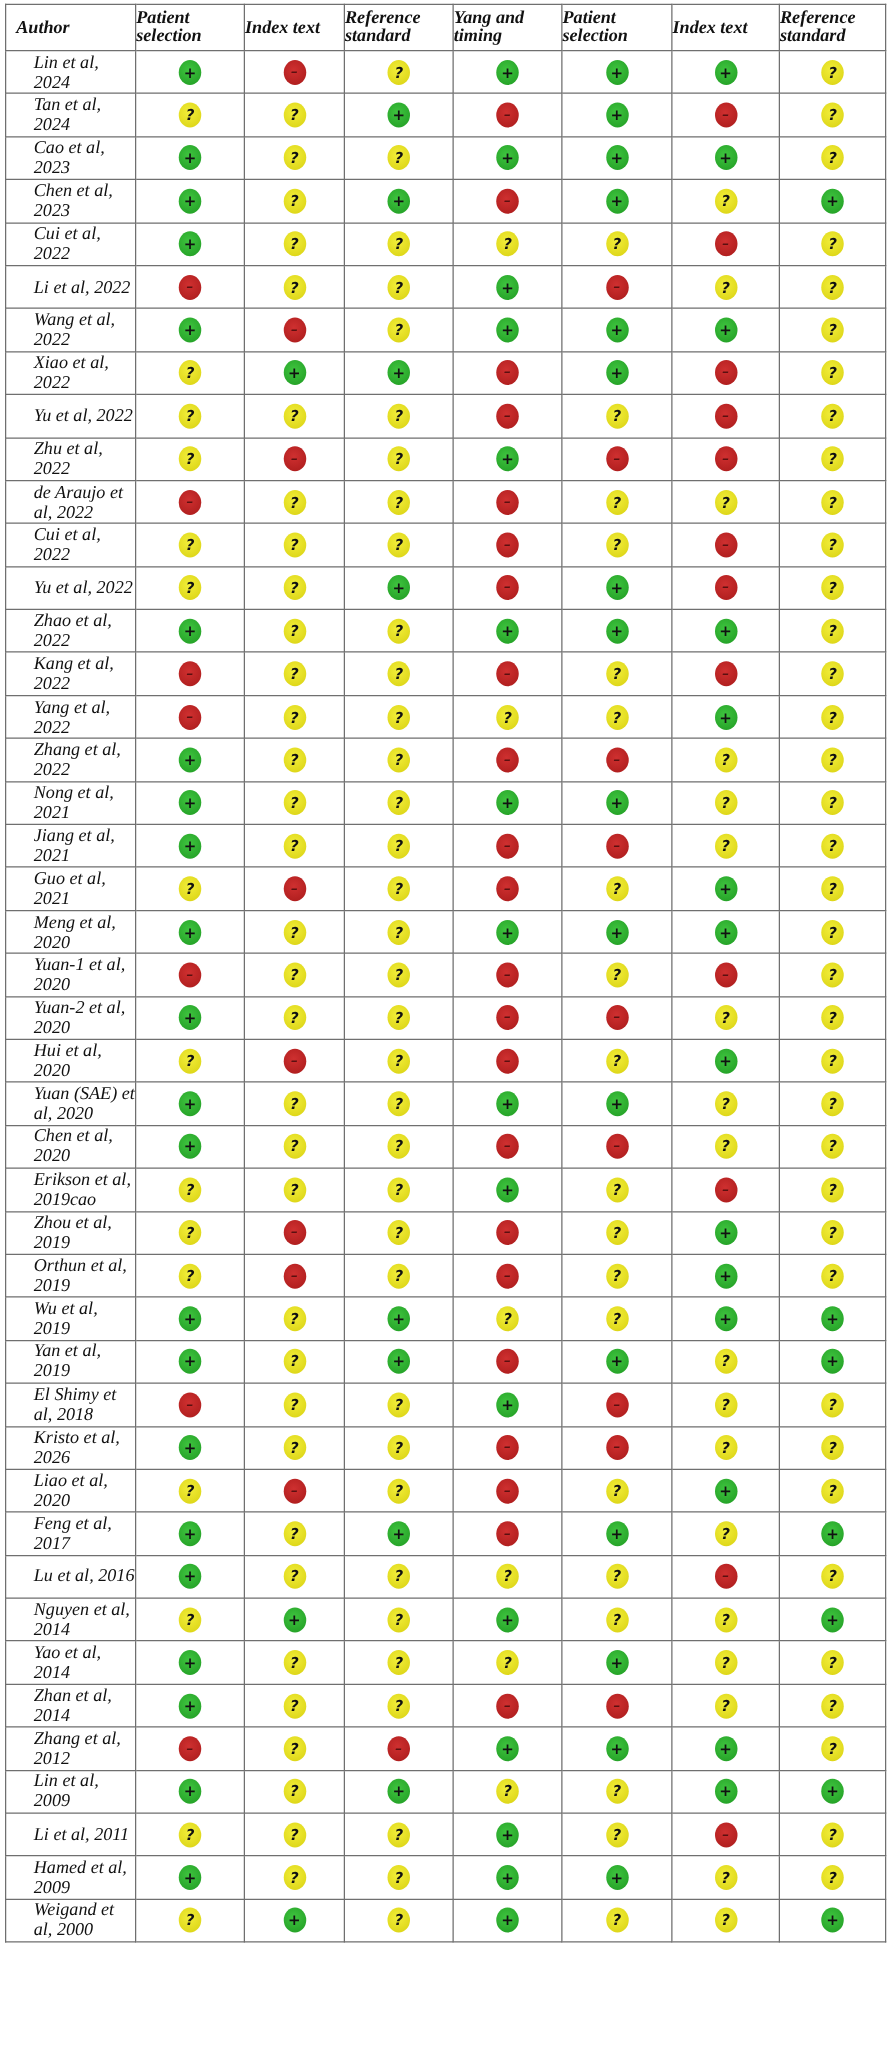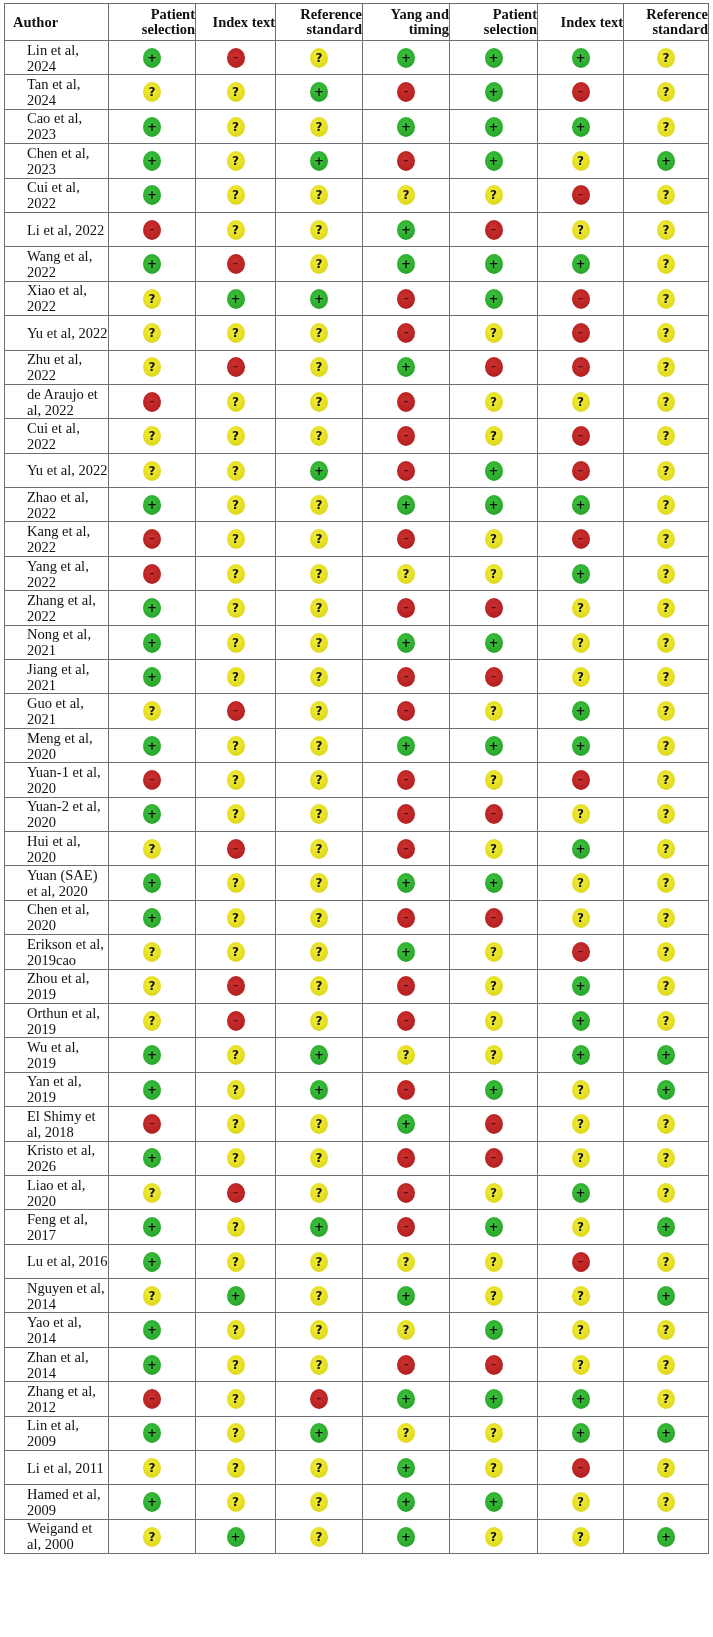--- a/index.html
+++ b/index.html
@@ -1,34 +1,34 @@
 <!DOCTYPE html>
 <html><head>
   <meta charset="utf-8">
   <style>
     html, body { margin: 0; padding: 0; background: #ffffff; }
     body { width: 713px; height: 1637px; overflow: hidden; position: relative; }
-    .wrap { position: absolute; left: 4px; top: 3px; }
+    .wrap { position: absolute; left: 4px; top: 3px; font-style: italic; }
     table.qa {
       border-collapse: collapse;
       table-layout: fixed;
       width: 704px;
       font-family: "Liberation Serif", "DejaVu Serif", serif;
       color: #111;
     }
     table.qa th, table.qa td {
       border: 1.3px solid #6f6f6f;
       padding: 0;
     }
     table.qa th {
       height: 36px;
       font-weight: bold;
       font-size: 14.5px;
       line-height: 15px;
-      text-align: right;
+      text-align: left;
       vertical-align: middle;
     }
     table.qa th.author-h { text-align: left; padding-left: 8px; }
     table.qa td {
       height: 33.4px;
       text-align: center;
       vertical-align: middle;
     }
     table.qa td.author {
       text-align: left;

